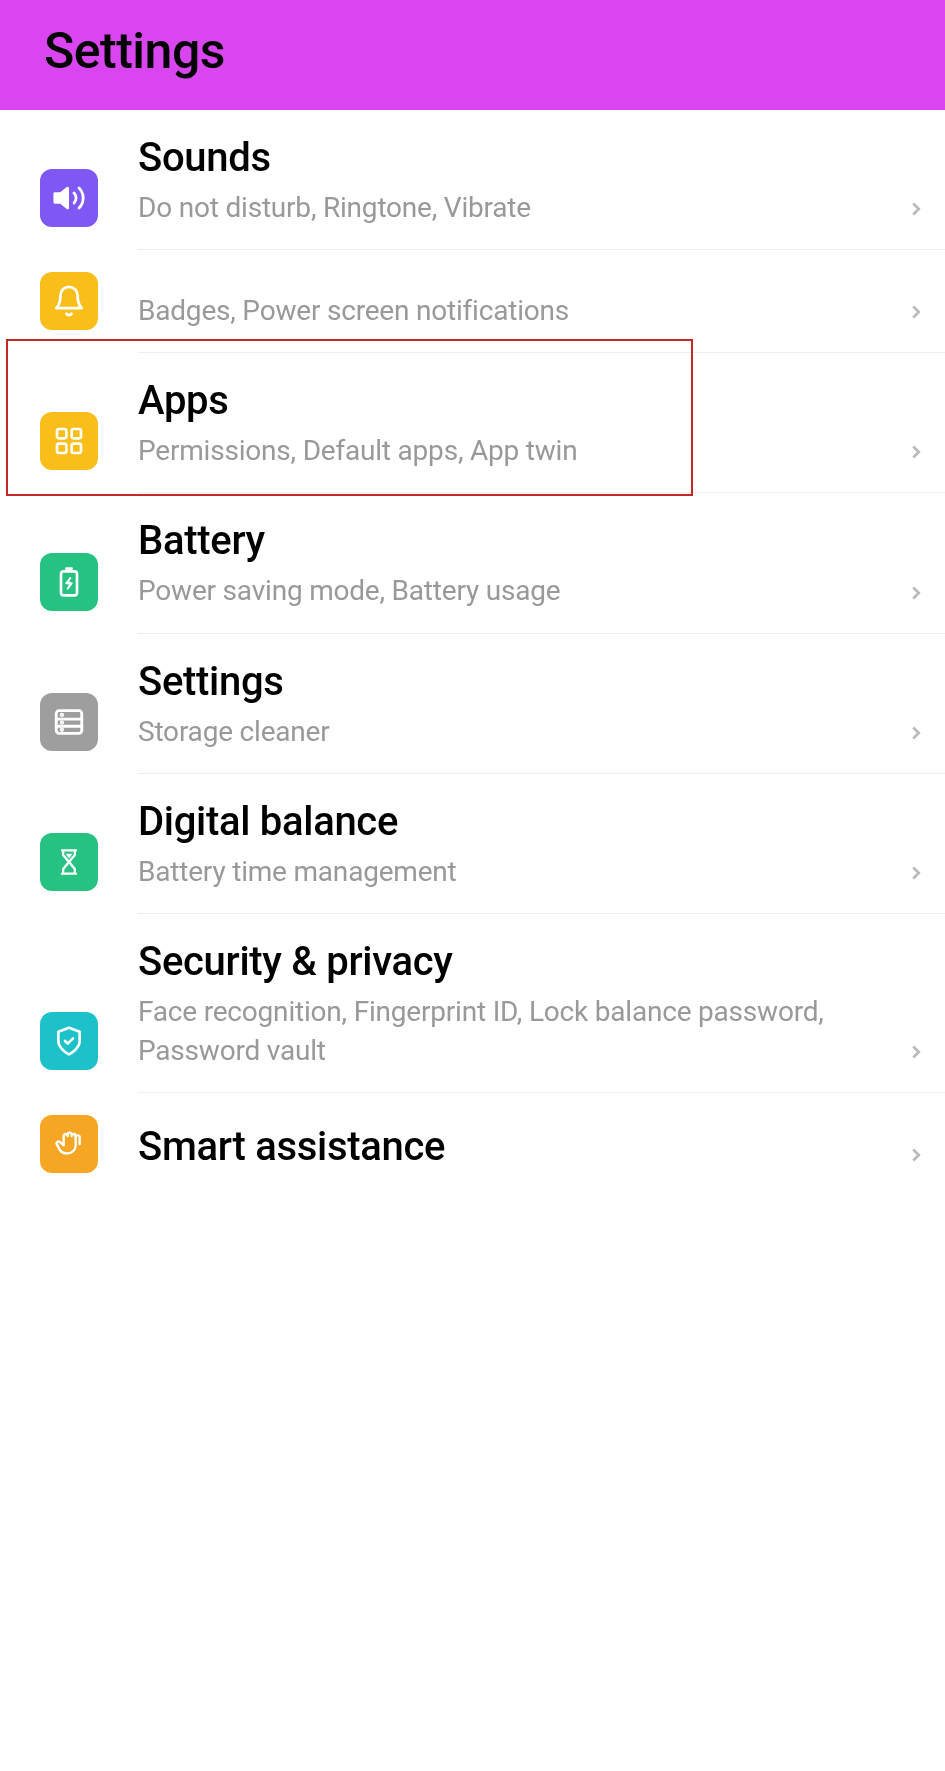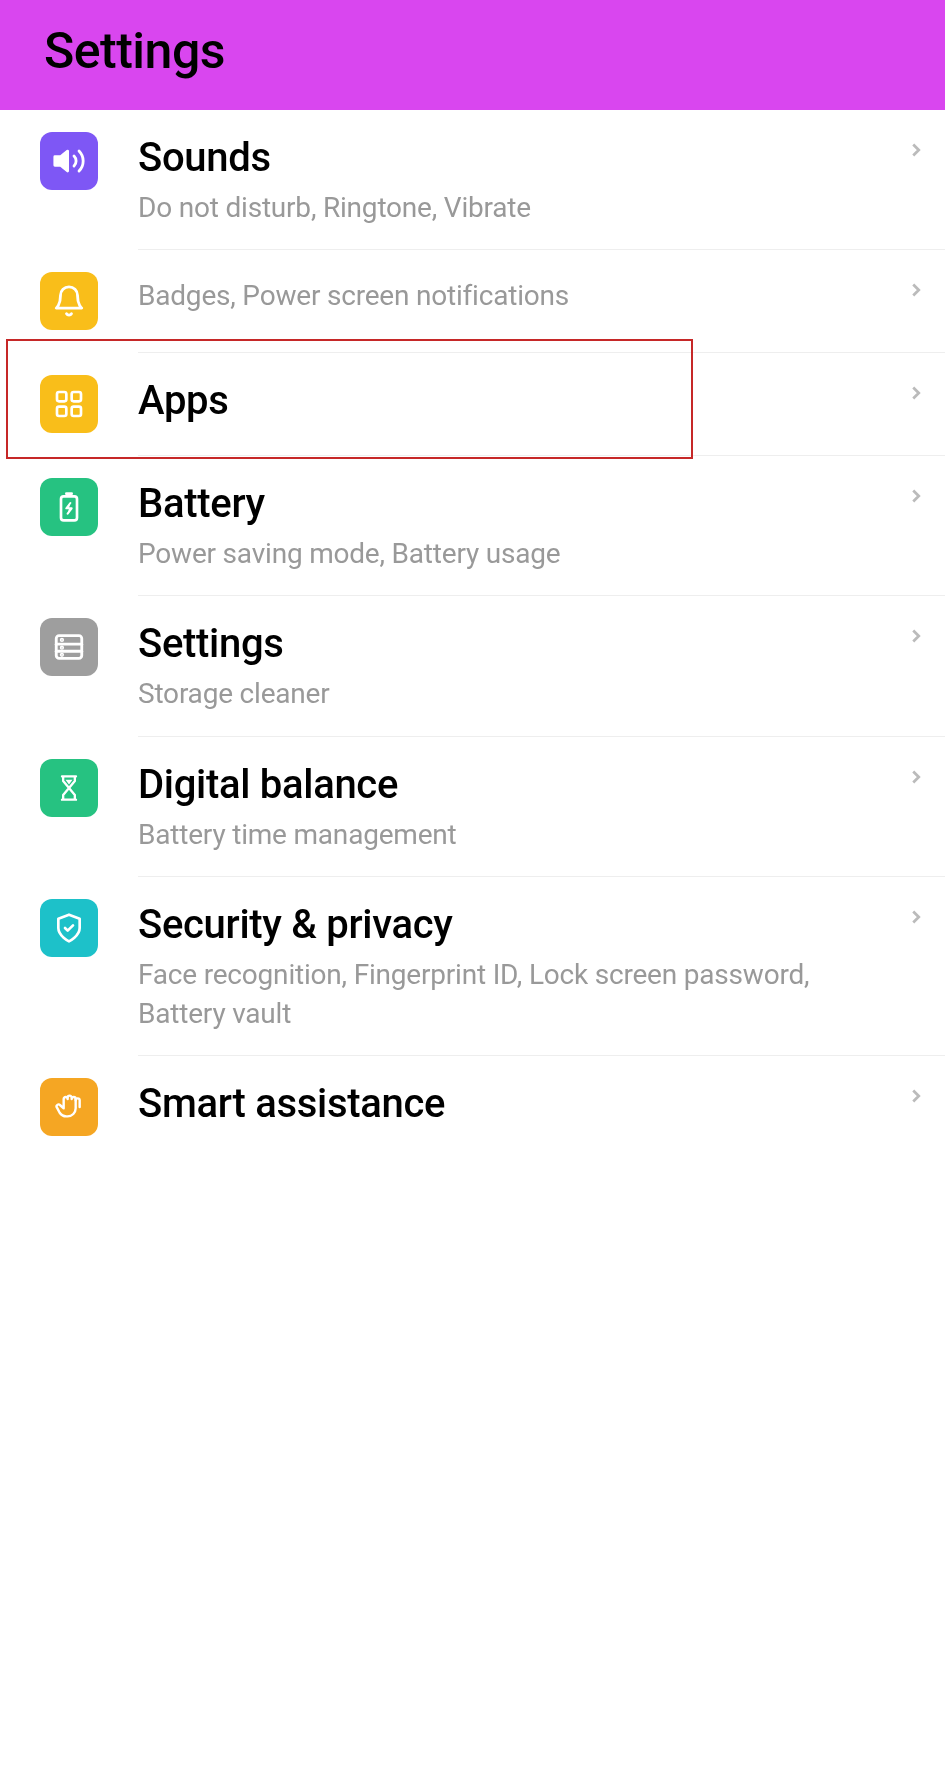--- a/index.html
+++ b/index.html
@@ -20,21 +20,21 @@
       font-size: 50px;
       font-weight: 500;
       color: #000;
       letter-spacing: -0.5px;
     }
     .settings-list {
       background: #fff;
     }
     .settings-item {
       display: flex;
-      align-items: flex-start;
+      align-items: flex-end;
       padding: 22px 18px 22px 40px;
       cursor: pointer;
       position: relative;
     }
     .item-icon {
       width: 58px;
       height: 58px;
       border-radius: 12px;
       display: flex;
       align-items: center;
@@ -143,20 +143,21 @@
       <div class="item-icon" style="background:#F9BE1A">
         <svg width="32" height="32" viewBox="0 0 24 24" fill="none" stroke="#fff" stroke-width="2" stroke-linecap="round" stroke-linejoin="round">
           <rect x="3" y="3" width="7" height="7" rx="1.5"></rect>
           <rect x="14" y="3" width="7" height="7" rx="1.5"></rect>
           <rect x="3" y="14" width="7" height="7" rx="1.5"></rect>
           <rect x="14" y="14" width="7" height="7" rx="1.5"></rect>
         </svg>
       </div>
       <div class="item-content">
         <div class="item-title">Apps</div>
+        <div class="item-subtitle">Permissions, Default apps, App twin</div>
       </div>
       <div class="chevron">
         <svg width="22" height="36" viewBox="0 0 24 24" fill="none" stroke="currentColor" stroke-width="3">
             <polyline points="9 18 15 12 9 6"></polyline>
           </svg>
       </div>
     </div>
   </div>
   <div class="divider"></div>
 
@@ -231,21 +232,21 @@
   <div class="item-wrap">
     <div class="settings-item">
       <div class="item-icon" style="background:#1DC1C9">
         <svg width="32" height="34" viewBox="0 0 24 24" fill="none" stroke="#fff" stroke-width="2" stroke-linecap="round" stroke-linejoin="round">
           <path d="M12 22s8-4 8-10V5l-8-3-8 3v7c0 6 8 10 8 10z"></path>
           <polyline points="9 12 11 14 15 10"></polyline>
         </svg>
       </div>
       <div class="item-content">
         <div class="item-title">Security &amp; privacy</div>
-        <div class="item-subtitle">Face recognition, Fingerprint ID, Lock screen password, Battery vault</div>
+        <div class="item-subtitle">Face recognition, Fingerprint ID, Lock balance password, Password vault</div>
       </div>
       <div class="chevron">
         <svg width="22" height="36" viewBox="0 0 24 24" fill="none" stroke="currentColor" stroke-width="3">
             <polyline points="9 18 15 12 9 6"></polyline>
           </svg>
       </div>
     </div>
   </div>
   <div class="divider"></div>
 

